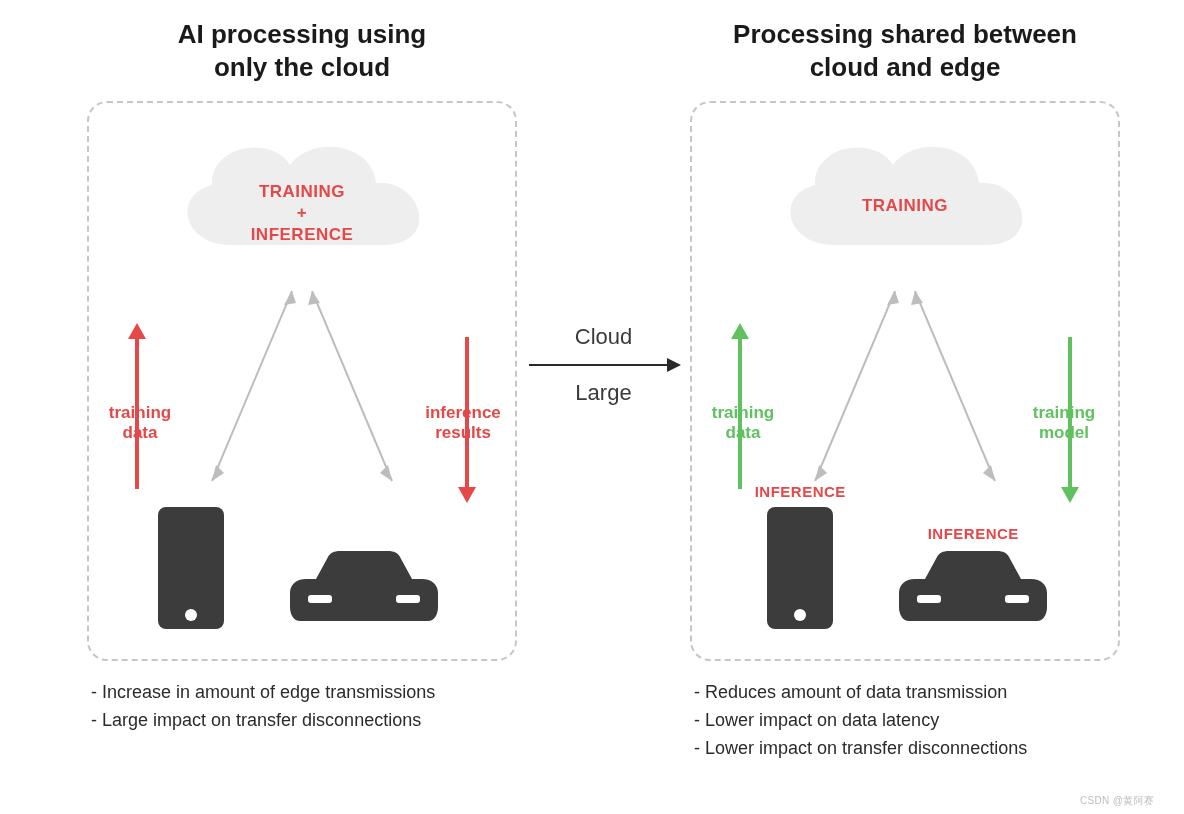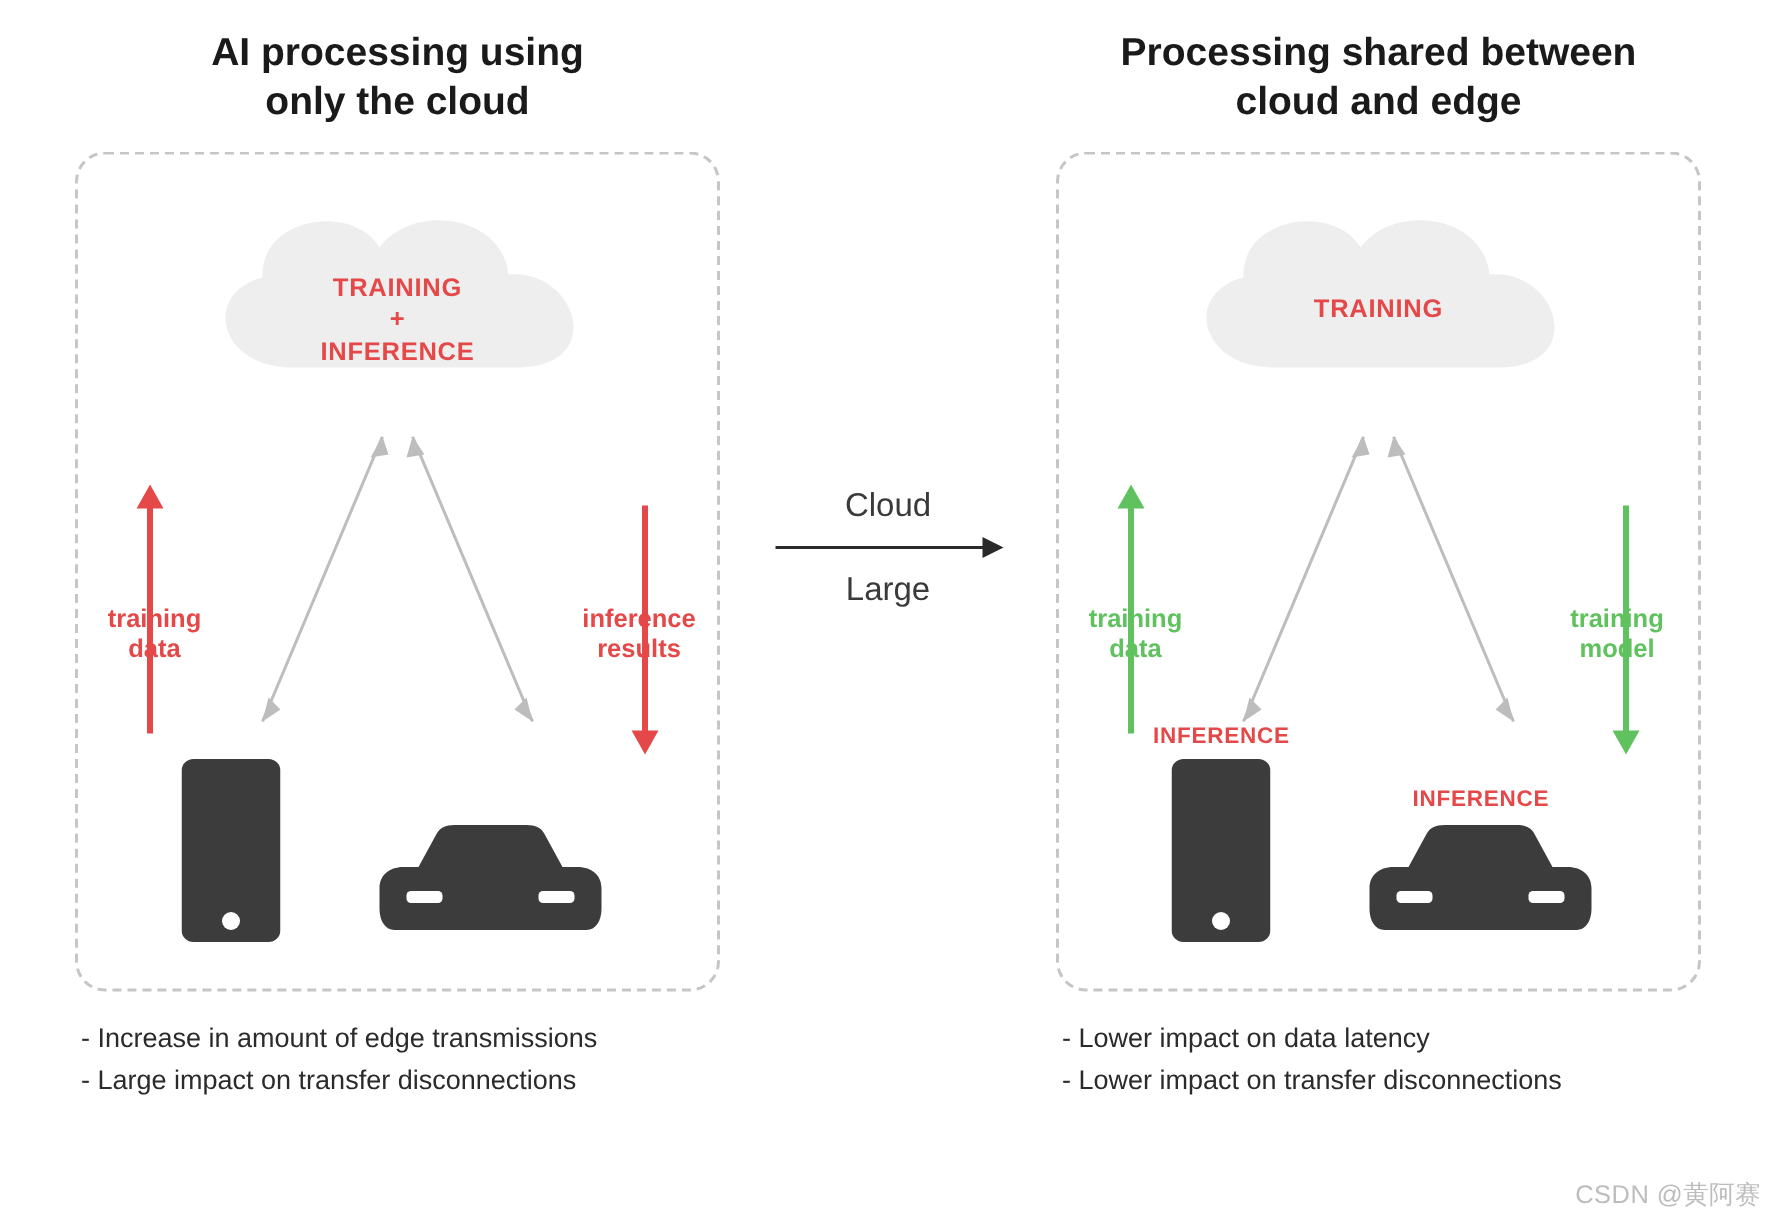--- a/index.html
+++ b/index.html
@@ -9,21 +9,22 @@
     background: #ffffff;
     font-family: Arial, Helvetica, sans-serif;
     color: #222;
     position: relative;
     overflow: hidden;
   }
   .panel-container {
     display: flex;
     justify-content: space-between;
     align-items: flex-start;
-    padding: 18px 50px 0 50px;
+    padding: 18px 64px 0 50px;
+    margin-left: 37px;
   }
   .panel {
     width: 430px;
     text-align: center;
   }
   .title {
     font-size: 26px;
     font-weight: 700;
     line-height: 1.25;
     color: #1a1a1a;
@@ -145,23 +146,23 @@
     text-align: left;
     font-size: 18px;
     color: #2b2b2b;
     line-height: 1.55;
     margin-top: 18px;
     padding-left: 4px;
   }
 
   .watermark {
     position: absolute;
-    right: 10px;
+    right: 30px;
     bottom: 6px;
-    font-size: 17px;
+    font-size: 10px;
     color: #bdbdbd;
     letter-spacing: .3px;
   }
 </style>
 </head>
 <body>
 
 <svg width="0" height="0" style="position:absolute">
   <defs>
     <g id="cloud-shape">
@@ -286,20 +287,21 @@
         <div class="car-group">
           <div class="inf-label">INFERENCE</div>
           <svg width="164" height="80" viewBox="0 0 164 80">
               <use href="#car-shape"></use>
             </svg>
         </div>
       </div>
     </div>
 
     <div class="bullets">
+      <div>- Reduces amount of data transmission</div>
       <div>- Lower impact on data latency</div>
       <div>- Lower impact on transfer disconnections</div>
     </div>
   </div>
 
 </div>
 
 <div class="watermark">CSDN @黄阿赛</div>
 
 </body></html>

